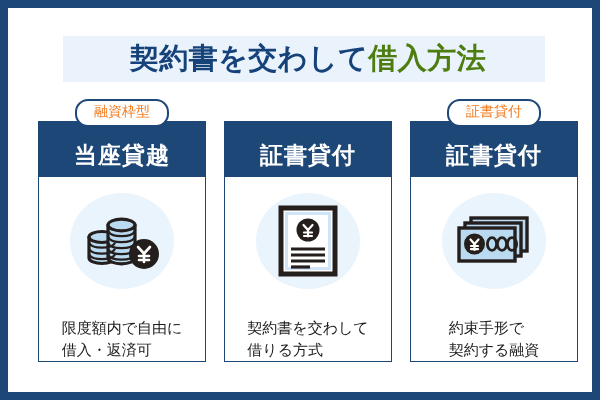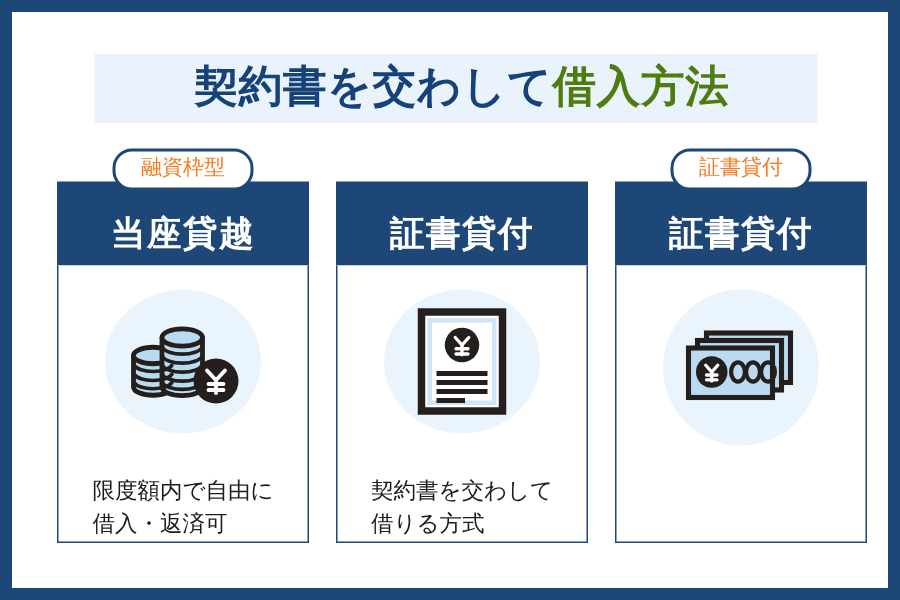--- a/index.html
+++ b/index.html
@@ -217,17 +217,19 @@
               <path d="M16 37.2 h7"></path>
               <path d="M19.5 32 v6"></path>
             </g>
             <g fill="none" stroke="#241f1c" stroke-width="2.8">
               <ellipse cx="37" cy="32" rx="4.6" ry="6.4"></ellipse>
               <ellipse cx="47" cy="32" rx="4.6" ry="6.4"></ellipse>
               <ellipse cx="57" cy="32" rx="4.6" ry="6.4"></ellipse>
             </g>
           </svg>
         </div>
+        <div class="caption">約束手形で
+契約する融資</div>
       </div>
     </div>
 
   </div>
 </div>
 
 </body></html>

